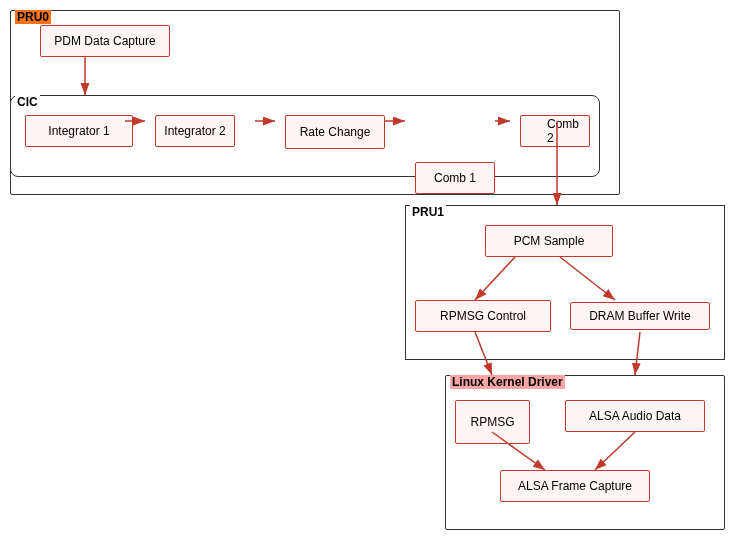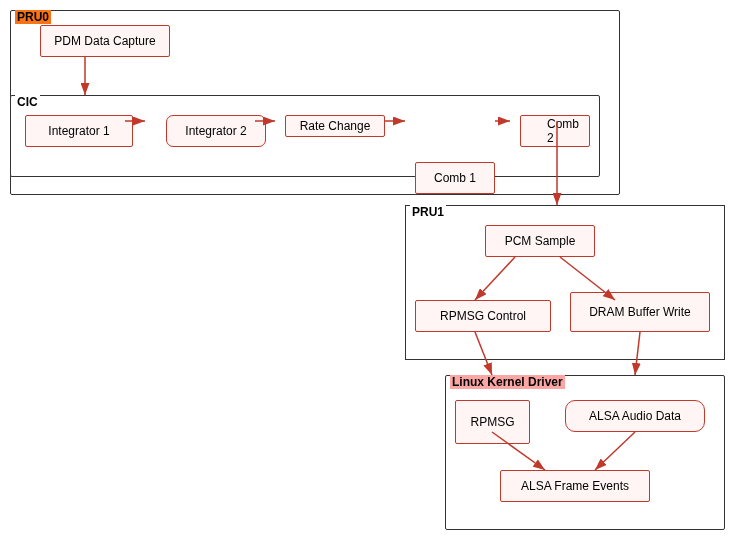--- a/index.html
+++ b/index.html
@@ -116,21 +116,21 @@
       position: absolute;
       top: -1px;
       left: 4px;
       font-weight: bold;
       font-size: 12px;
       background: #fca5a5;
       padding: 0 2px;
     }
     
     #rpmsg { left: 10px; top: 25px; width: 75px; height: 32px; }
-    #alsa-audio { left: 120px; top: 25px; width: 140px; height: 32px; border-radius: 10px; }
+    #alsa-audio { left: 120px; top: 25px; width: 140px; height: 32px; }
     #alsa-frame { left: 55px; top: 95px; width: 150px; height: 32px; }
 
     
     #arrows-svg {
       position: absolute;
       top: 0; left: 0;
       width: 740px;
       height: 549px;
       pointer-events: none;
     }
@@ -141,74 +141,74 @@
 <div class="canvas">
 
   <div class="block-box" id="pru0" style="position: absolute; left: 10px; top: 10px; width: 610px; height: 185px; border: 1.5px solid rgb(51, 51, 51); background: white; border-radius: 2px; font-weight: bold; font-size: 12px;">
     <span id="pru0-label">PRU0</span>
   </div>
 
   <div class="component-box" id="pdm-box" style="left: 20px; top: 25px; width: 130px; height: 32px; position: absolute;">
     <span>PDM Data Capture</span>
   </div>
 
-  <div class="block-box" id="cic" style="position: absolute; left: 10px; top: 95px; width: 590px; height: 82px; border: 1.5px solid rgb(51, 51, 51); background: white; border-radius: 2px; font-weight: bold; font-size: 12px;">
+  <div class="block-box" id="cic" style="position: absolute; left: 10px; top: 95px; width: 590px; height: 82px; border: 1.5px solid rgb(51, 51, 51); background: white; border-radius: 8px; font-weight: bold; font-size: 12px;">
     <span id="cic-label">CIC</span>
   </div>
 
   <div class="component-box" id="integrator1" style="left: 25px; top: 115px; width: 108px; height: 32px; position: absolute;">
     <span>Integrator 1</span>
   </div>
 
-  <div class="component-box" id="integrator2" style="left: 166px; top: 115px; width: 100px; height: 32px; position: absolute; border-radius: 7px;">
+  <div class="component-box" id="integrator2" style="left: 155px; top: 115px; width: 80px; height: 32px; position: absolute;">
     <span>Integrator 2</span>
   </div>
 
-  <div class="component-box" id="rate-change" style="left: 285px; top: 115px; width: 100px; height: 22px; position: absolute;">
+  <div class="component-box" id="rate-change" style="left: 285px; top: 115px; width: 100px; height: 34px; position: absolute;">
     <span>Rate Change</span>
   </div>
 
   <div class="component-box" id="comb1" style="left: 415px; top: 115px; width: 80px; height: 32px; position: absolute;">
     <span>Comb 1</span>
   </div>
 
   <div class="component-box" id="comb2" style="left: 520px; top: 115px; width: 70px; height: 32px; position: absolute;">
     <span>Comb 2</span>
   </div>
 
   <div class="block-box" id="pru1" style="position: absolute; left: 405px; top: 205px; width: 320px; height: 155px; border: 1.5px solid rgb(51, 51, 51); background: white; border-radius: 0; font-weight: bold; font-size: 12px;">
     <span id="pru1-label">PRU1</span>
   </div>
 
-  <div class="component-box" id="pcm-sample" style="left: 485px; top: 225px; width: 110px; height: 32px; position: absolute;">
+  <div class="component-box" id="pcm-sample" style="left: 485px; top: 225px; width: 128px; height: 32px; position: absolute;">
     <span>PCM Sample</span>
   </div>
 
   <div class="component-box" id="rpmsg-control" style="left: 415px; top: 300px; width: 136px; height: 32px; position: absolute;">
     <span>RPMSG Control</span>
   </div>
 
-  <div class="component-box" id="dram-buffer" style="left: 570px; top: 292px; width: 140px; height: 40px; position: absolute;">
+  <div class="component-box" id="dram-buffer" style="left: 570px; top: 302px; width: 140px; height: 28px; position: absolute;">
     <span>DRAM Buffer Write</span>
   </div>
 
   <div class="block-box" id="linux-driver" style="position: absolute; left: 445px; top: 375px; width: 280px; height: 155px; border: 1.5px solid rgb(51, 51, 51); background: white; border-radius: 2px; font-weight: bold; font-size: 12px;">
     <span id="linux-label">Linux Kernel Driver</span>
   </div>
 
   <div class="component-box" id="rpmsg" style="left: 455px; top: 400px; width: 75px; height: 44px; position: absolute;">
     <span>RPMSG</span>
   </div>
 
   <div class="component-box" id="alsa-audio" style="left: 565px; top: 400px; width: 140px; height: 32px; position: absolute;">
     <span>ALSA Audio Data</span>
   </div>
 
   <div class="component-box" id="alsa-frame" style="left: 500px; top: 470px; width: 150px; height: 32px; position: absolute;">
-    <span>ALSA Frame Events</span>
+    <span>ALSA Frame Capture</span>
   </div>
 
   <svg id="arrows-svg">
     <defs>
       <marker id="arrowhead" markerWidth="8" markerHeight="6" refX="8" refY="3" orient="auto">
         <polygon points="0 0, 8 3, 0 6" fill="#c0392b"></polygon>
       </marker>
       <marker id="arrowhead-sm" markerWidth="6" markerHeight="5" refX="6" refY="2.5" orient="auto">
         <polygon points="0 0, 6 2.5, 0 5" fill="#c0392b"></polygon>
       </marker>

